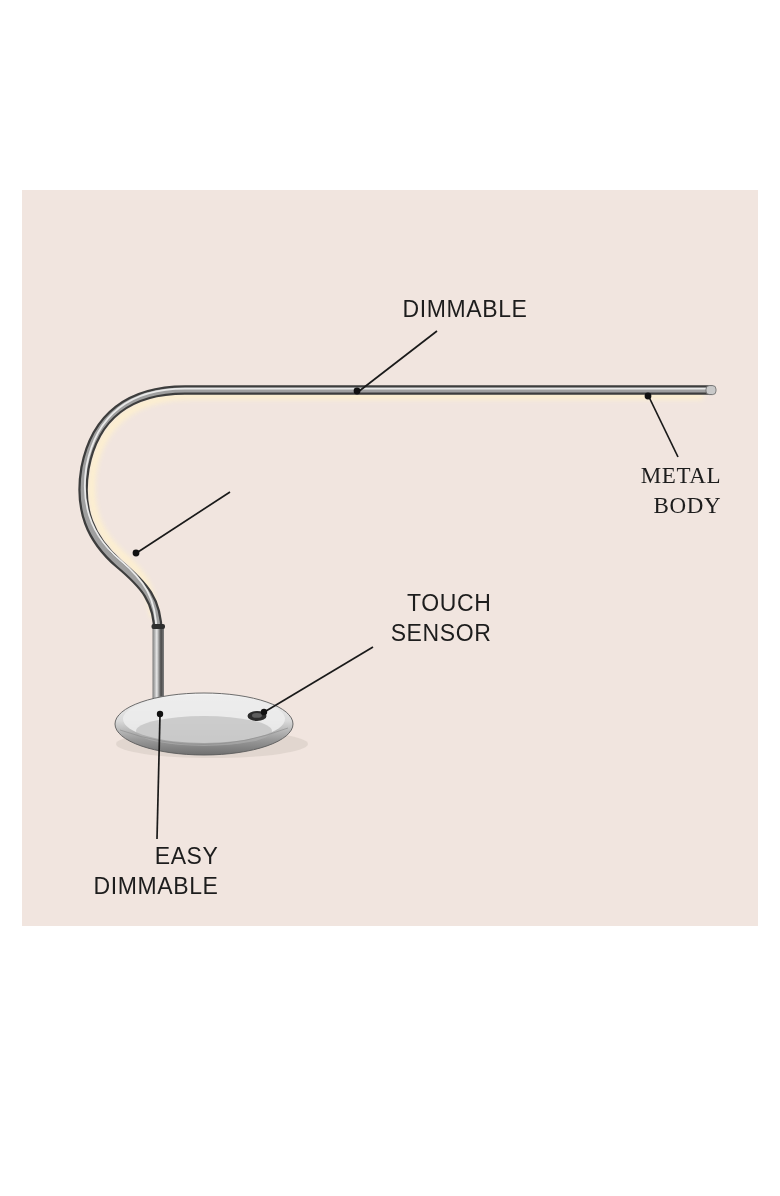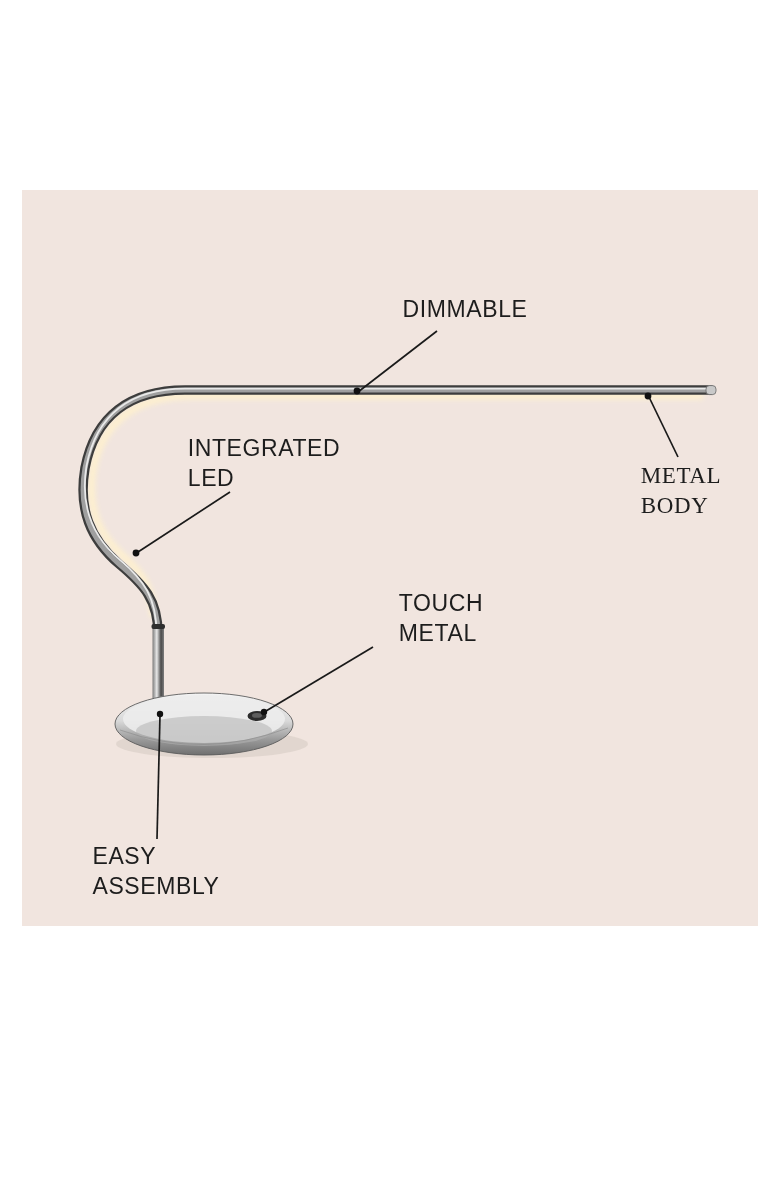--- a/index.html
+++ b/index.html
@@ -20,21 +20,21 @@
     position:absolute;
     left:0;top:0;
   }
   .label{
     position:absolute;
     transform:translateX(-50%);
     color:#1d1d1d;
     font-size:23px;
     line-height:30px;
     letter-spacing:0.6px;
-    text-align:left;
+    text-align:right;
     white-space:pre-line;
     user-select:none;
   }
 </style>
 </head>
 <body>
 
 <div class="canvas">
 
   <div class="panel"></div>
@@ -100,25 +100,23 @@
       <circle cx="357" cy="391" r="3.4"></circle>
       <circle cx="648" cy="396" r="3.4"></circle>
       <circle cx="136" cy="553" r="3.4"></circle>
       <circle cx="264" cy="712" r="3.2"></circle>
       <circle cx="160" cy="714" r="3.2"></circle>
     </g>
   </svg>
 
   <div class="label" style="left:465px;top:294px;">DIMMABLE</div>
 
-  <div class="label" style="left:264px;top:433px;">INTEGRATED
-LED</div>
 
   <div class="label" style="left:681px;top:461px;font-family:Liberation Serif, serif;">METAL
 BODY</div>
 
   <div class="label" style="left:441px;top:588px;">TOUCH
-METAL</div>
+SENSOR</div>
 
   <div class="label" style="left:156px;top:841px;">EASY
-ASSEMBLY</div>
+DIMMABLE</div>
 
 </div>
 
 </body></html>

